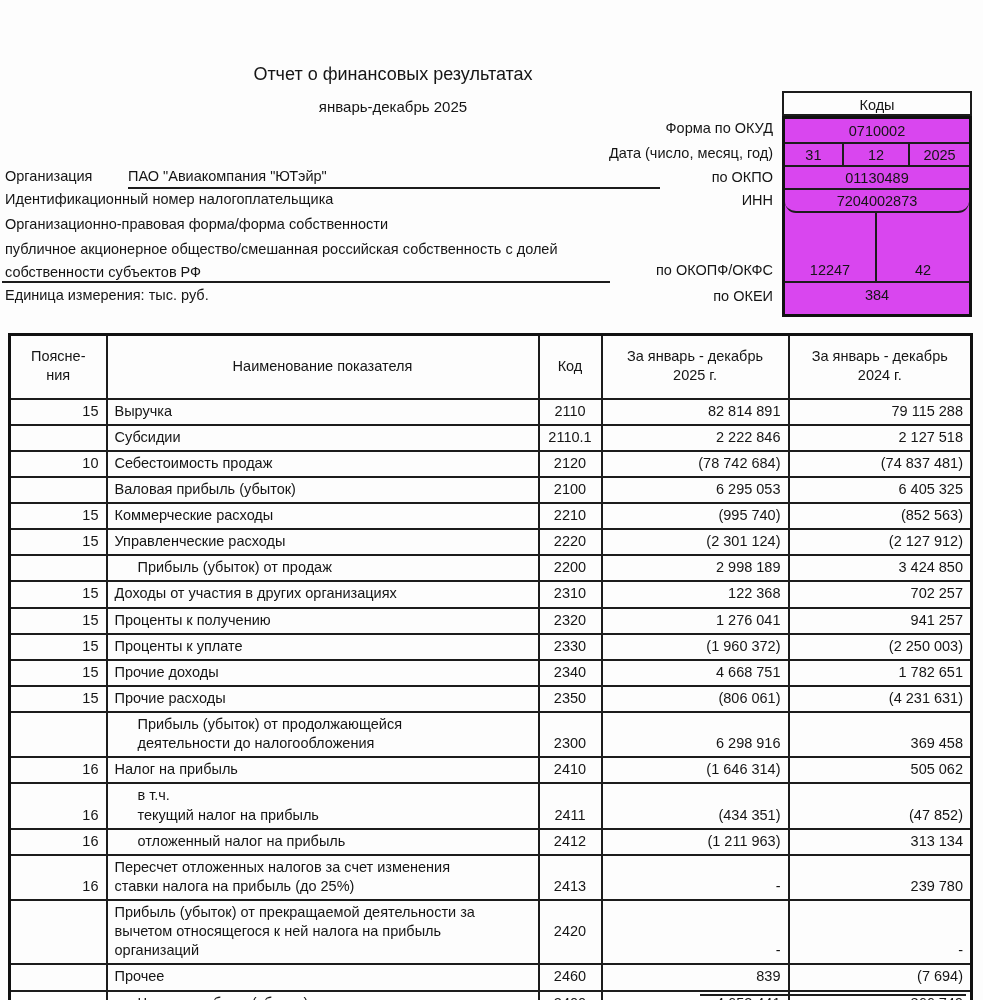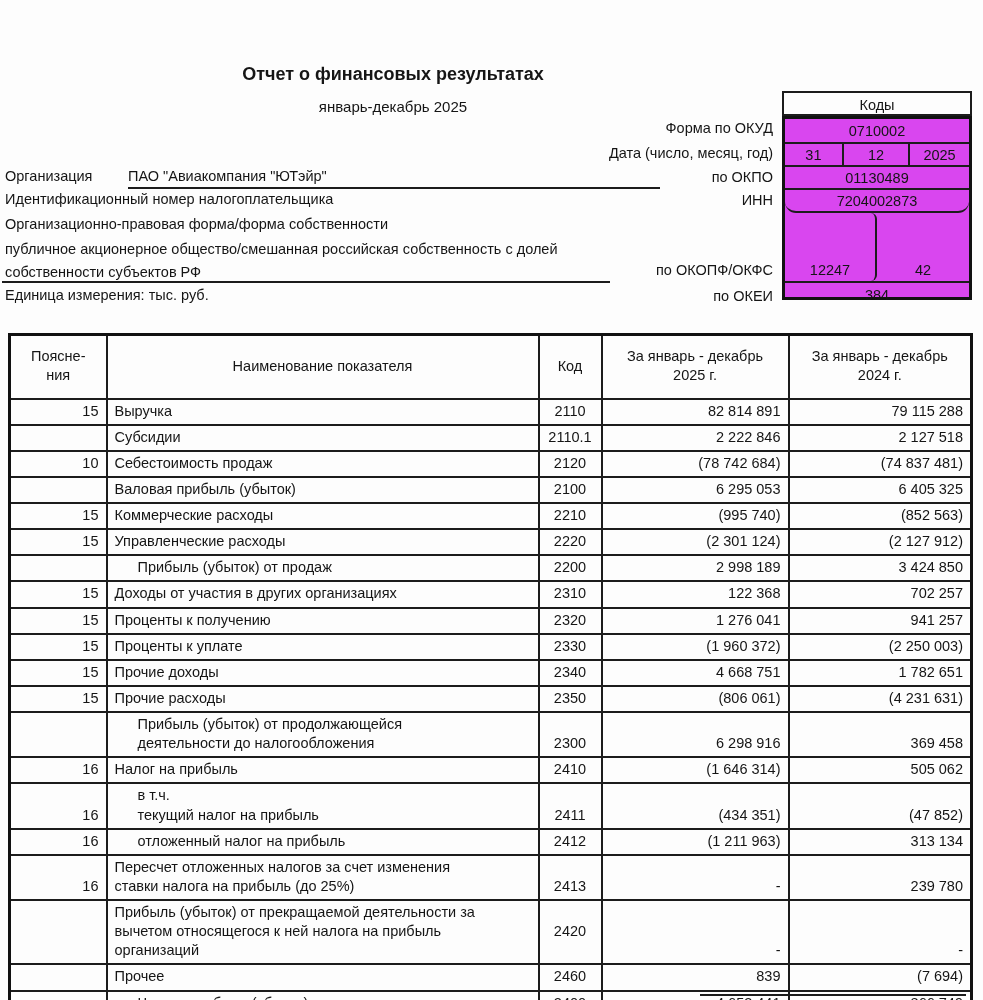--- a/index.html
+++ b/index.html
@@ -4,21 +4,21 @@
 <style>
   html,body { margin:0; padding:0; background:#e8e8e8; }
   .page {
     position:relative; width:983px; height:1000px; margin:0 auto;
     background:#fdfdfd; color:#151515; overflow:hidden;
     font-family:"Liberation Sans", sans-serif; font-size:14.5px;
   }
   .abs { position:absolute; }
 
   
-  .doc-title { top:64px; left:0; width:786px; text-align:center; font-size:18px; font-weight:bold; }
+  .doc-title { top:64px; left:0; width:786px; text-align:center; font-size:18px; font-weight:normal; }
   .doc-period { top:98px; left:0; width:786px; text-align:center; font-size:15px; }
 
   
   .rlabel { right:210px; text-align:right; white-space:nowrap; }
 
   
   .codes { top:91px; right:11px; width:190px; }
   .codes-header {
     border:2px solid #1c1c1c; height:25px; line-height:25px;
     text-align:center; box-sizing:border-box;
@@ -30,24 +30,24 @@
   .crow.date { height:23px; line-height:23px; display:flex; }
   .crow.date span { display:block; box-sizing:border-box; }
   .crow.date .d1 { width:32%; border-right:2px solid #1c1c1c;text-align:center; }
   .crow.date .d2 { width:36%; border-right:2px solid #1c1c1c; }
   .crow.date .d3 { width:32%; }
   .crow.okpo { height:23px; line-height:23px; }
   .crow.inn  { height:23px; line-height:23px;border-radius:11px; }
   .crow.okopf { height:70px; display:flex; }
   .crow.okopf div {
     width:50%; box-sizing:border-box; display:flex;
-    align-items:flex-end; justify-content:center; padding-bottom:3px;border-radius:6px;
+    align-items:flex-end; justify-content:center; padding-bottom:3px;
   }
   .crow.okopf .c1 { border-right:2px solid #1c1c1c; }
-  .crow.okei { height:14px; line-height:25px; }
+  .crow.okei { height:31px; line-height:25px; }
 
   
   .ltext { left:5px; white-space:nowrap; }
   .org-name { position:absolute; left:128px; top:168px; white-space:nowrap; }
   .uline { border-bottom:2px solid #1c1c1c; height:0; }
 
   
   table.fin {
     position:absolute; top:333px; left:8px; width:962px;
     border-collapse:collapse; table-layout:fixed;

